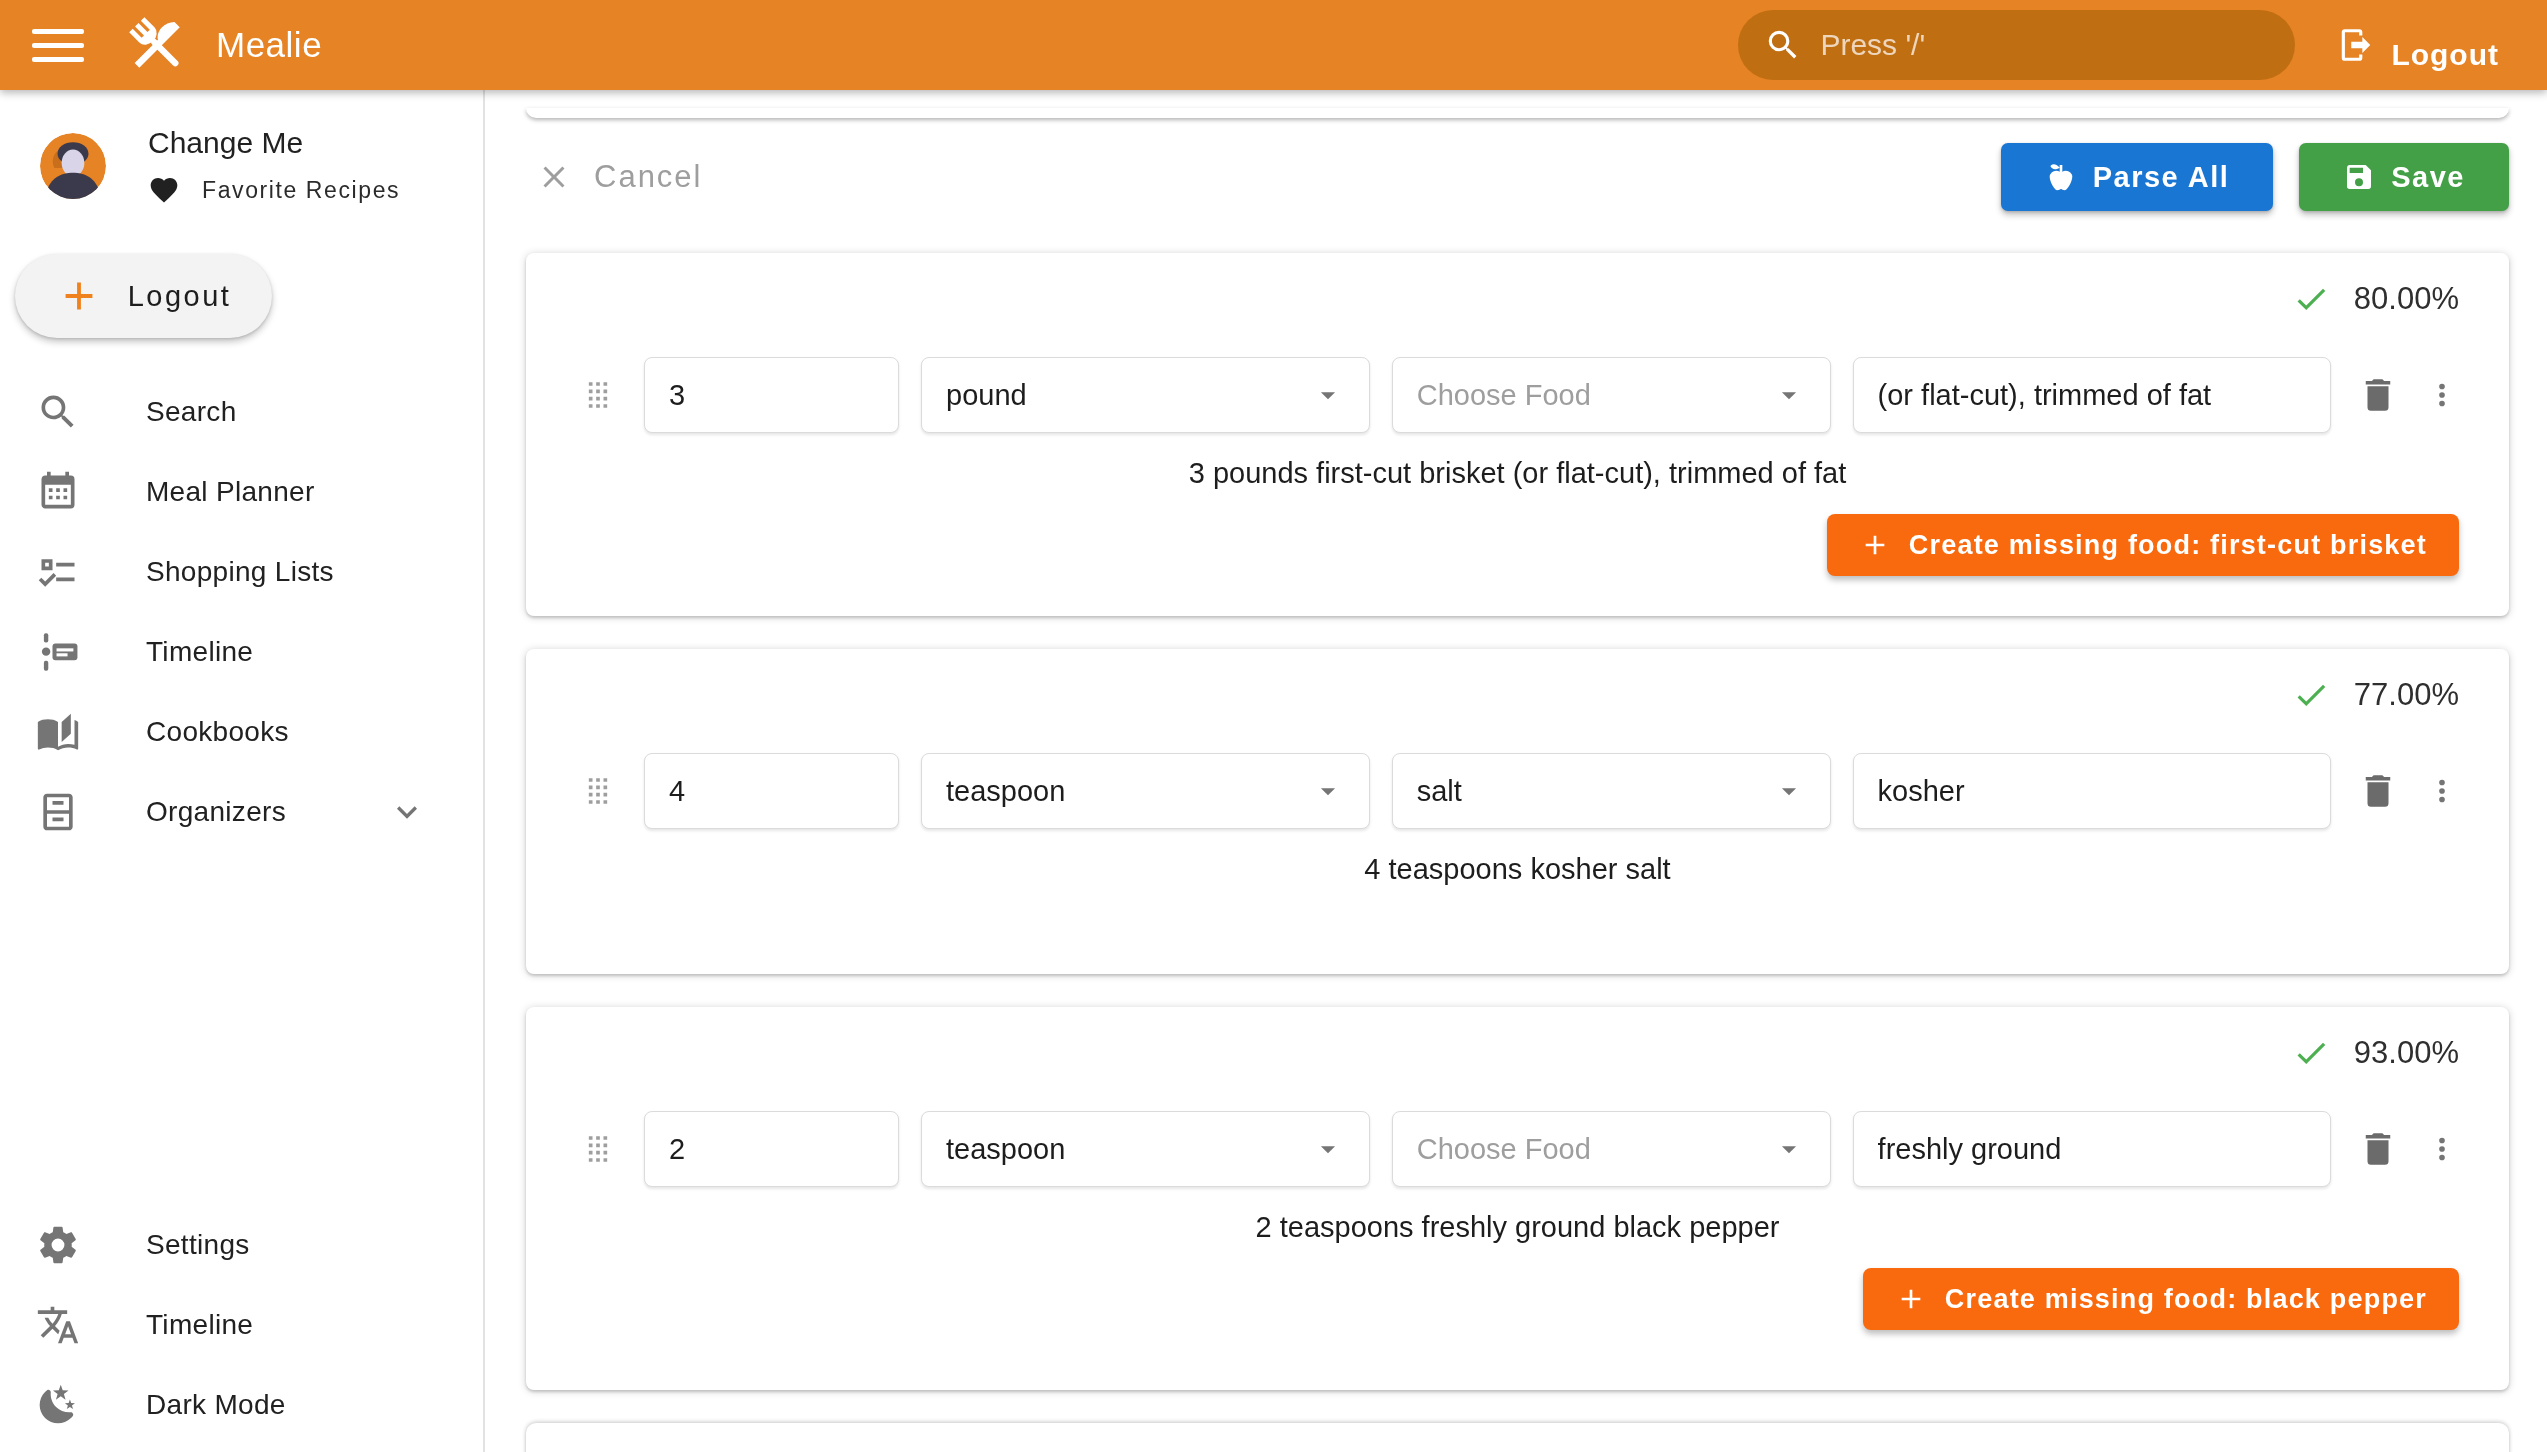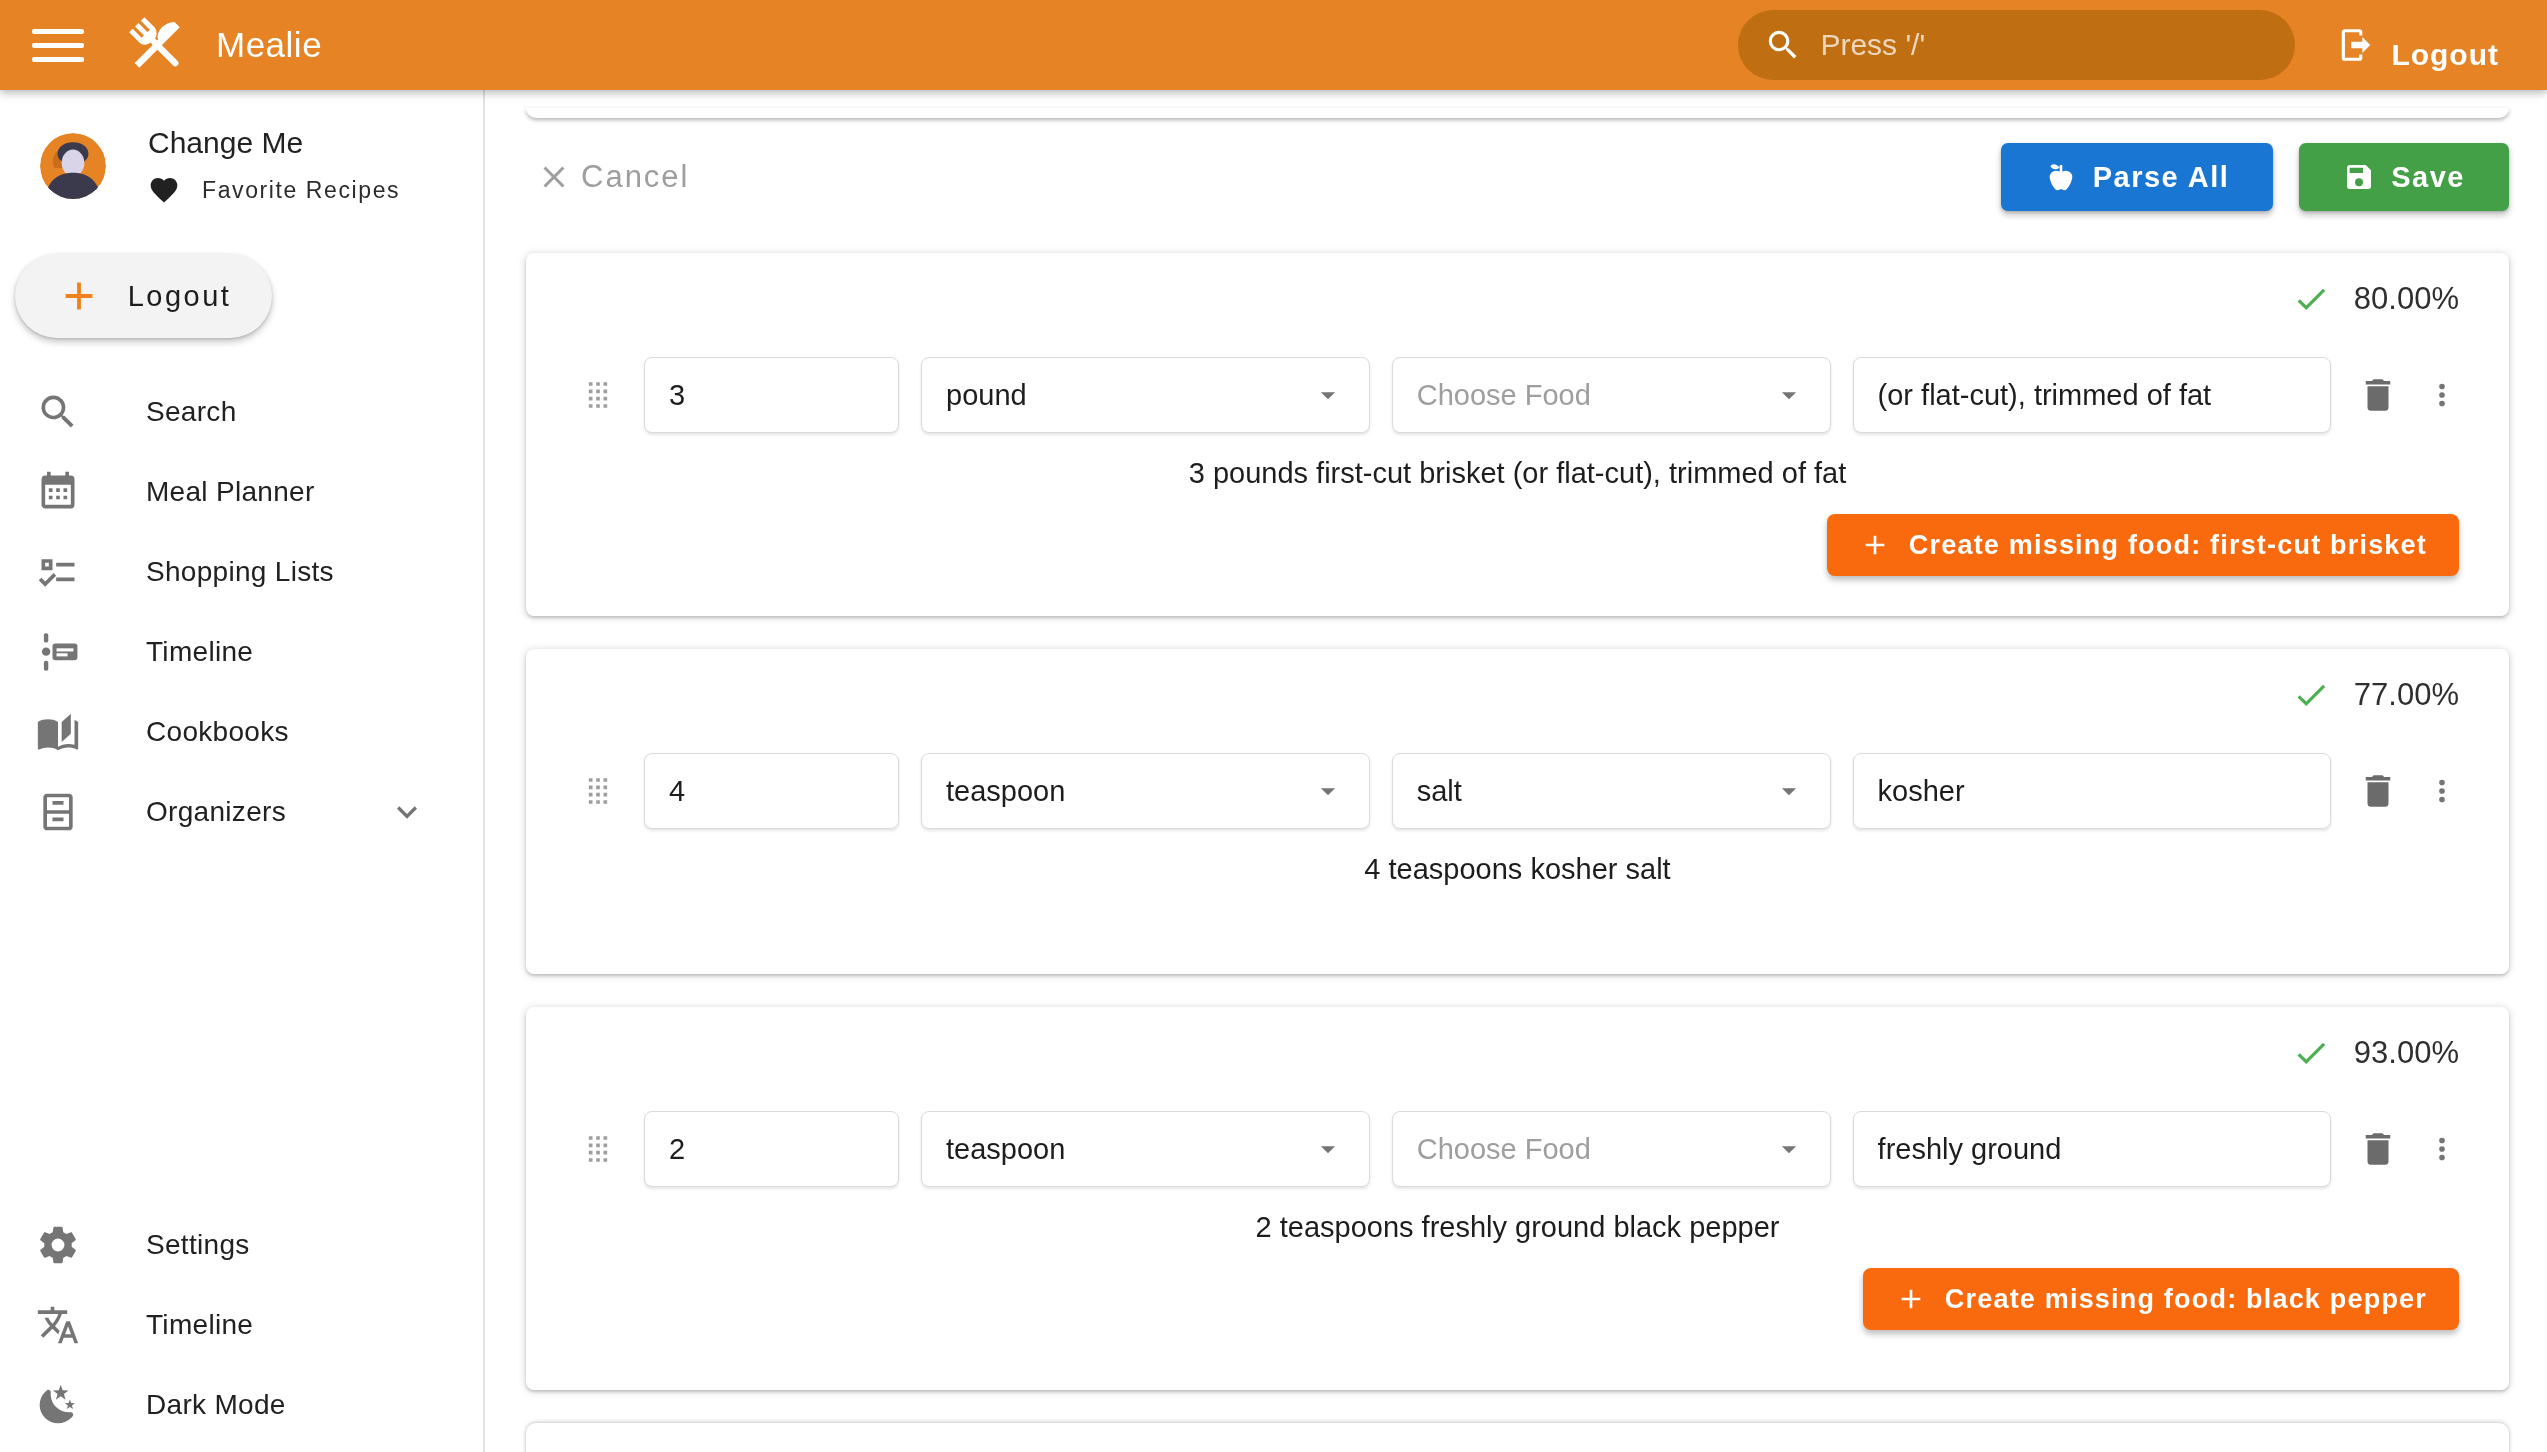--- a/index.html
+++ b/index.html
@@ -49,21 +49,21 @@
   .nav-icon { width:44px; height:44px; flex:0 0 auto; }
   .nav-label { margin-left:66px; font-size:28px; color:#212121; letter-spacing:0.3px; }
   .nav-chevron { margin-left:auto; width:40px; height:40px; }
 
   .side-footer { position:absolute; left:0; right:0; bottom:8px; }
 
   
   .card-sliver-top { margin-top:18px; height:10px; background:#fff; border-radius:0 0 10px 10px;
                      box-shadow:0 2px 4px rgba(0,0,0,0.30); }
   .toolbar { margin-top:25px; height:68px; display:flex; align-items:center; }
-  .cancel-btn { display:flex; align-items:center; gap:9px; background:none; border:none; cursor:pointer;
+  .cancel-btn { display:flex; align-items:center; gap:22px; background:none; border:none; cursor:pointer;
                 padding:0 10px;text-align:right; }
   .cancel-btn svg { width:36px; height:36px; }
   .cancel-label { font-size:31px; font-weight:500; letter-spacing:2px; color:#9E9E9E; }
   .toolbar-right { margin-left:auto; display:flex; align-items:center; gap:26px; }
   .btn { display:flex; align-items:center; justify-content:center; gap:16px; height:68px; border:none;
          border-radius:7px; cursor:pointer; padding:0 44px;
          box-shadow:0 4px 6px rgba(0,0,0,0.24), 0 1px 3px rgba(0,0,0,0.16); }
   .btn svg { width:32px; height:32px; }
   .btn-label { color:#fff; font-size:29px; font-weight:700; letter-spacing:1.5px; }
   .btn-parse { background:#1976D2; }

